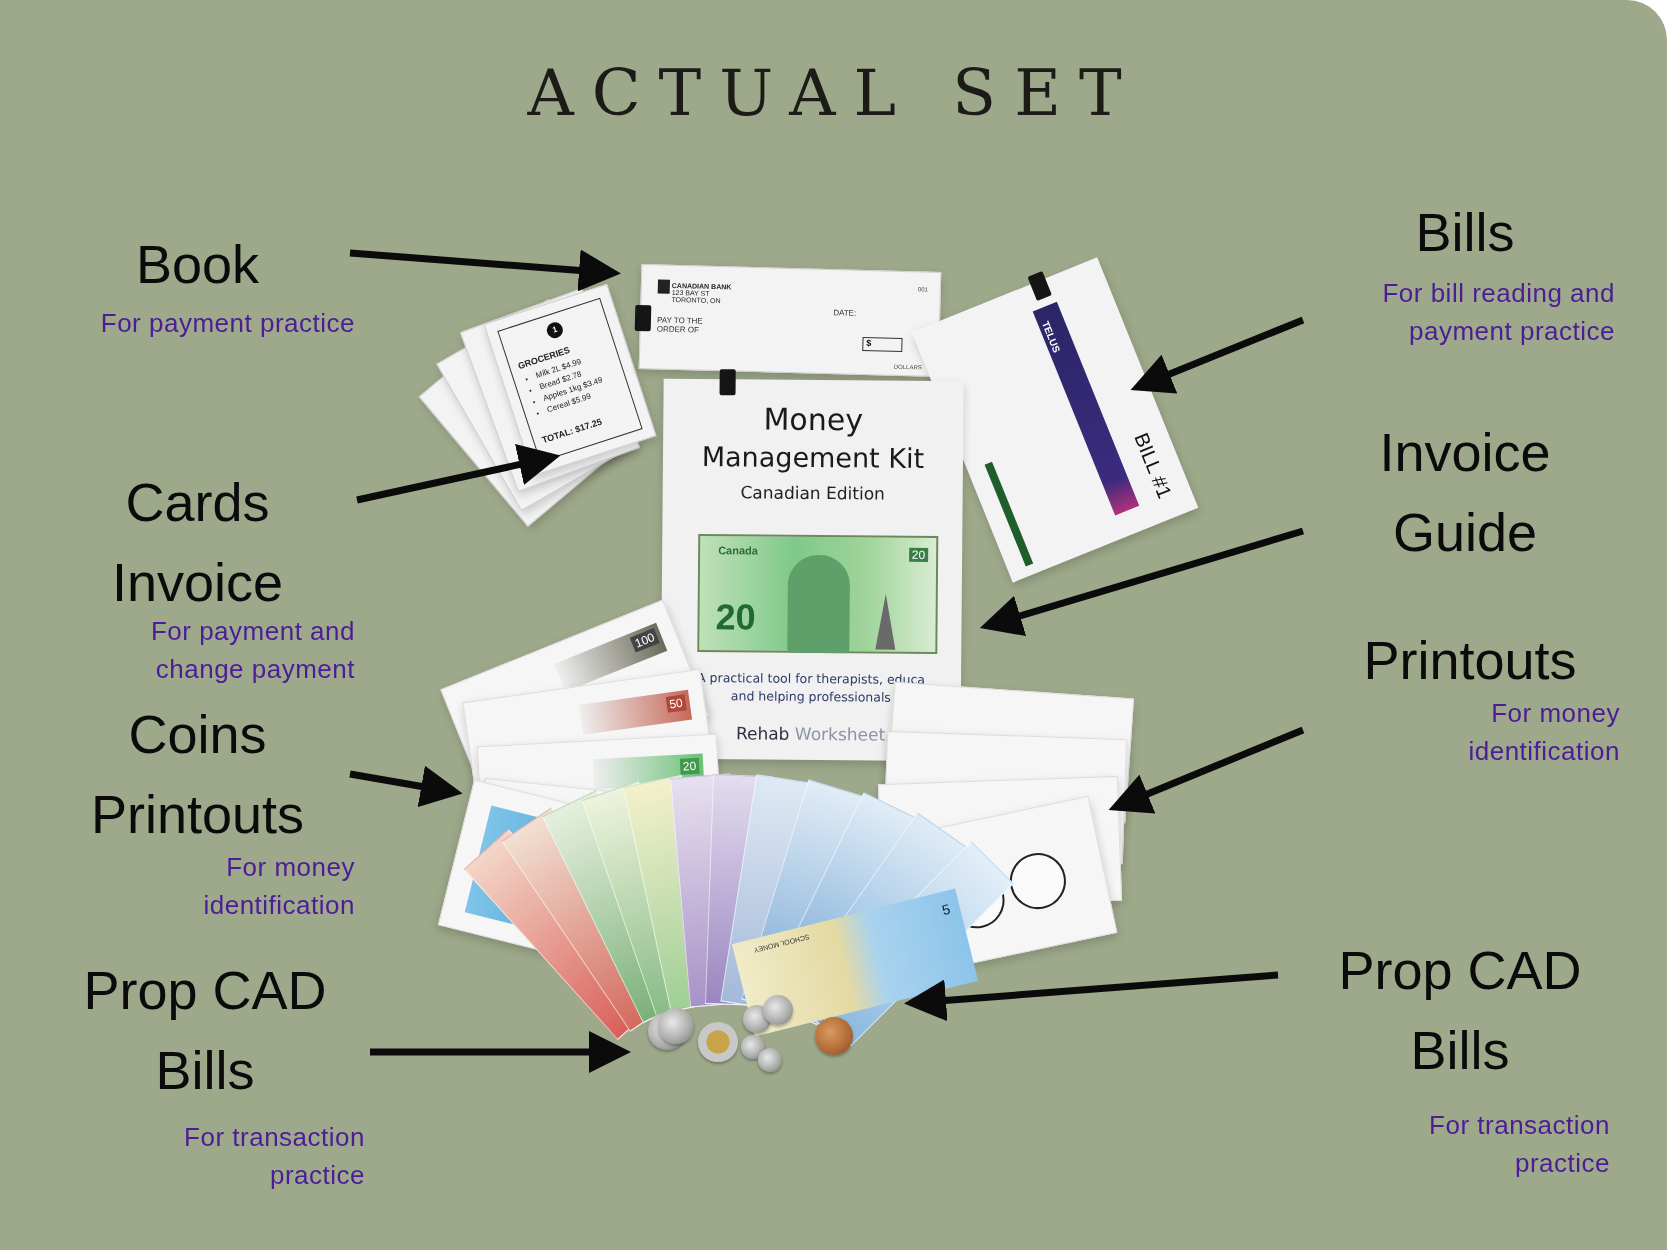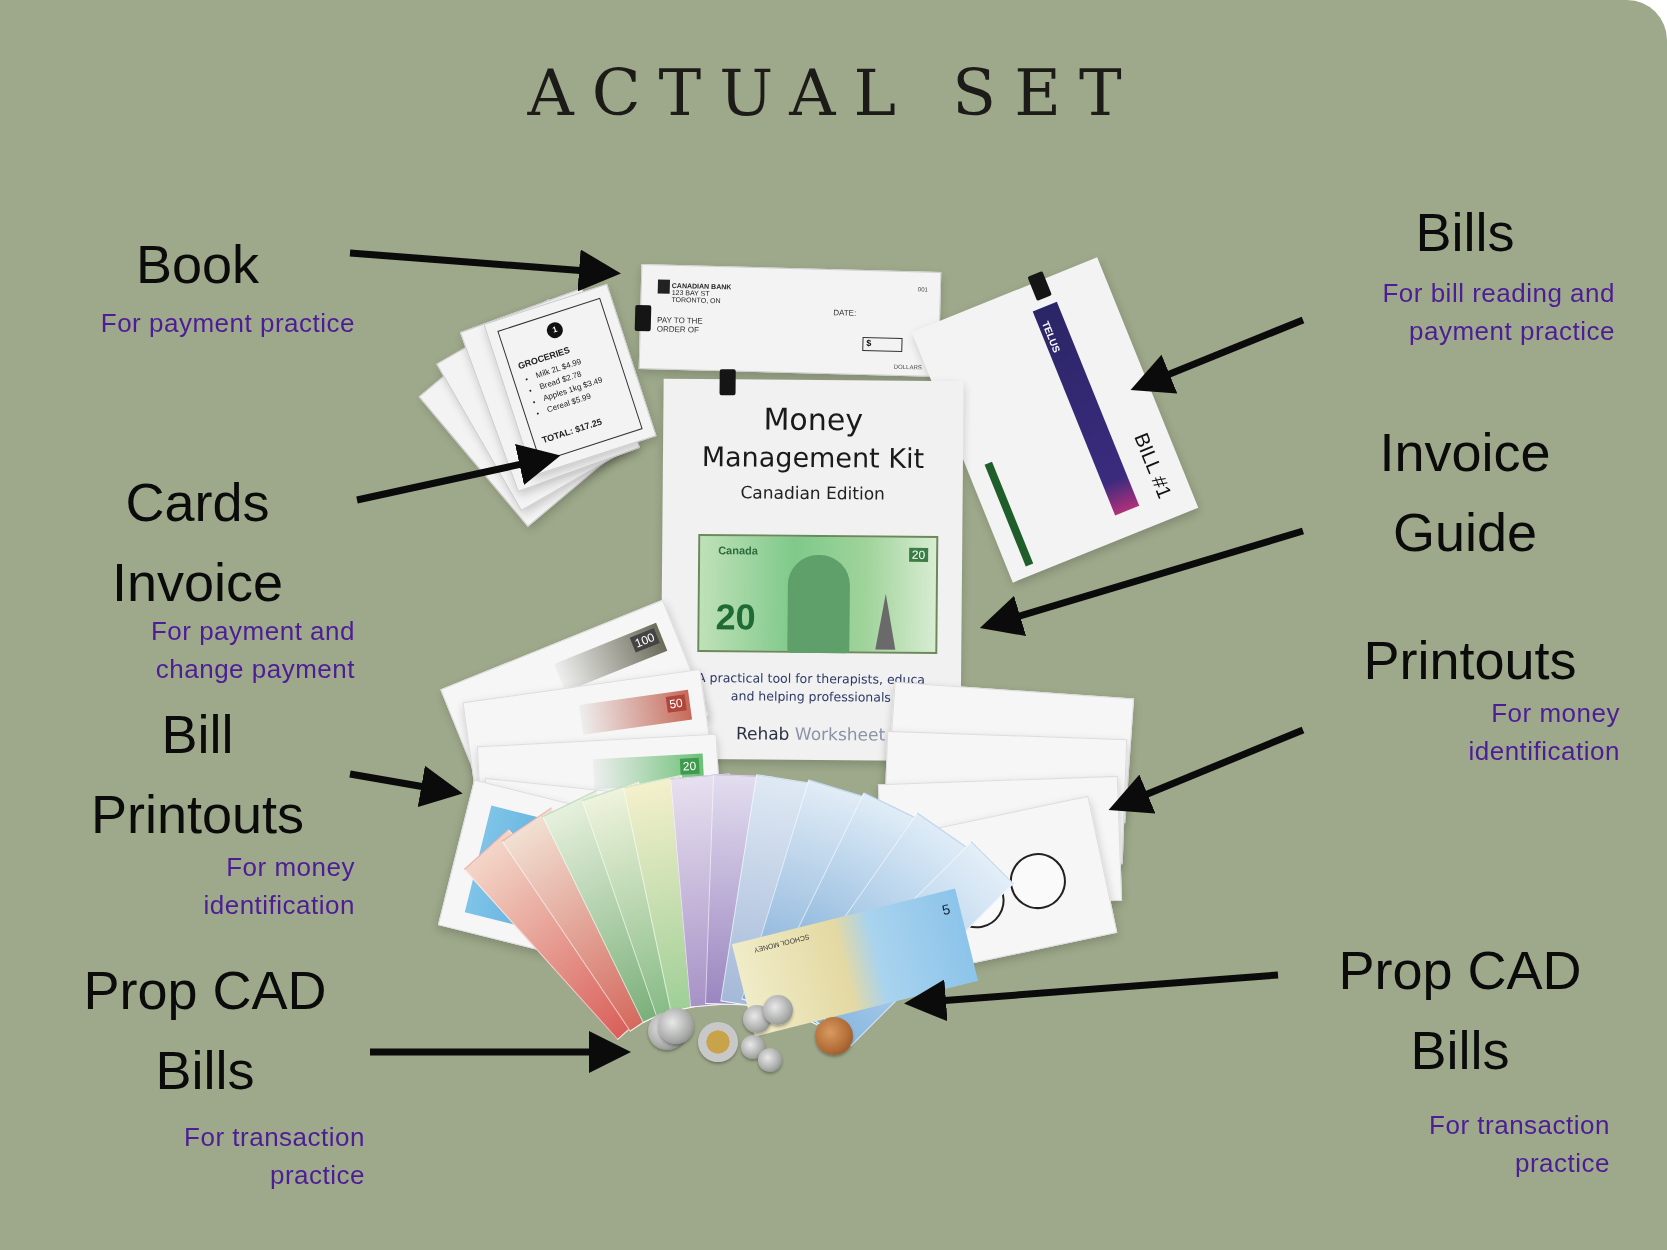--- a/index.html
+++ b/index.html
@@ -261,21 +261,21 @@
   </div>
 
   <div class="label" style="left:40px;top:462px;width:315px">
     <div class="h" style="margin-top:0">Cards</div>
     <div class="h">Invoice</div>
     <div class="s" style="margin-top:-10px">For payment and</div>
     <div class="s">change payment</div>
   </div>
 
   <div class="label" style="left:40px;top:694px;width:315px">
-    <div class="h">Bill</div>
+    <div class="h">Coins</div>
     <div class="h">Printouts</div>
     <div class="s" style="margin-top:-6px">For money</div>
     <div class="s">identification</div>
   </div>
 
   <div class="label" style="left:45px;top:950px;width:320px">
     <div class="h">Prop CAD</div>
     <div class="h">Bills</div>
     <div class="s" style="margin-top:8px">For transaction</div>
     <div class="s">practice</div>

